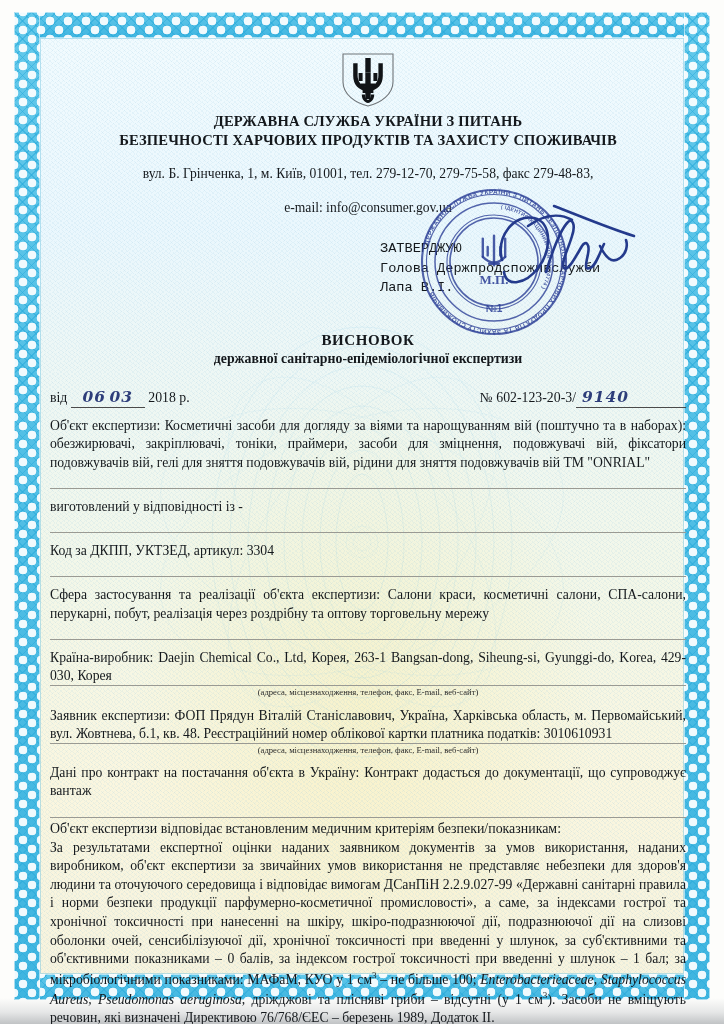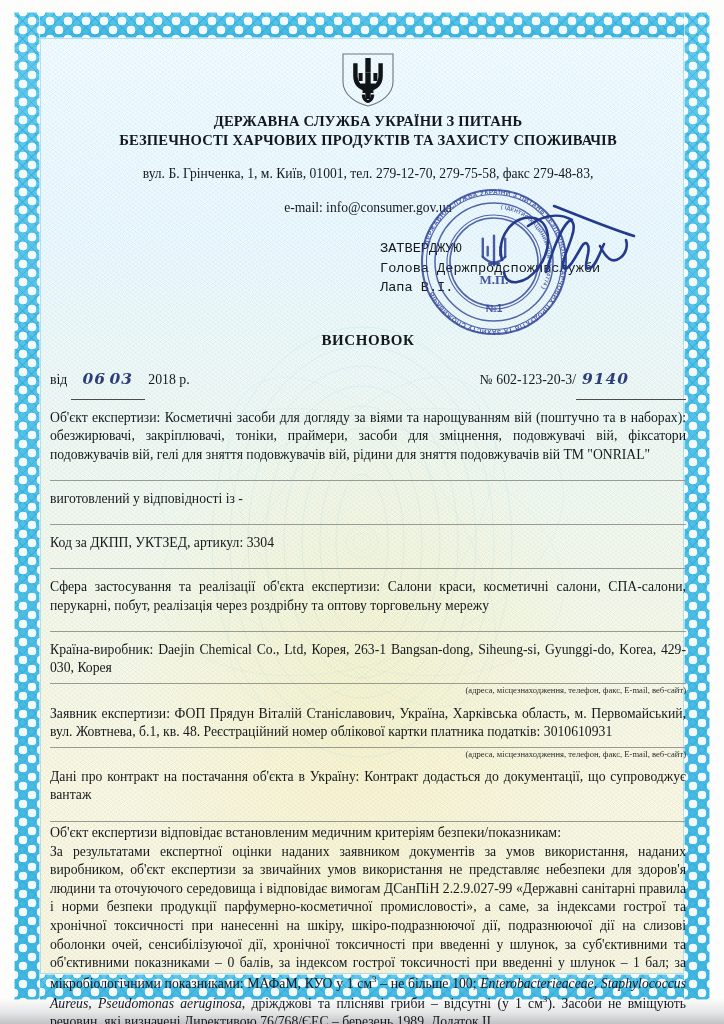--- a/index.html
+++ b/index.html
@@ -184,39 +184,39 @@
     font-style: italic;
     font-weight: bold;
     color: #2d3d7a;
     font-size: 15.5px;
     letter-spacing: 1px;
   }
   .ul-slot {
     display: inline-block;
     border-bottom: 1px solid #4a4a4a;
     text-align: center;
-    padding: 0 3px 11px 3px;
+    padding: 0 3px 1px 3px;
   }
   #date-slot { min-width: 74px; }
   #num-slot  { min-width: 110px; text-align: left; padding-left: 6px; }
 
   
   .field {
     margin-top: 9px;
     font-size: 13.7px;
     line-height: 1.33;
     text-align: justify;
     border-bottom: 1px solid #9a9a93;
     padding-bottom: 16px;
     position: relative;
     z-index: 2;
   }
-  .field.nolinepad { padding-bottom: 6px; }
+  .field.nolinepad { padding-bottom: 0; }
   .caption {
-    text-align: right;
+    text-align: center;
     font-size: 8.6px;
     line-height: 1.2;
     margin-top: 1px;
     margin-bottom: 0;
     color: #2a2a2a;
     position: relative;
     z-index: 2;
   }
 
   
@@ -343,20 +343,21 @@
       </div>
 
       <div id="approval">
         <div>ЗАТВЕРДЖУЮ</div>
         <div>Голова Держпродспоживслужби</div>
         <div>Лапа В.І.</div>
       </div>
 
       <div id="doc-title">
         <div id="title-main">ВИСНОВОК</div>
+        <div id="title-sub">державної санітарно-епідеміологічної експертизи</div>
       </div>
 
       <div id="datenum">
         <div>
           <span>від</span>
           <span class="ul-slot" id="date-slot">
             <span class="hand">06</span>
             <span class="hand">03</span>
           </span>
           <span>2018 р.</span>

